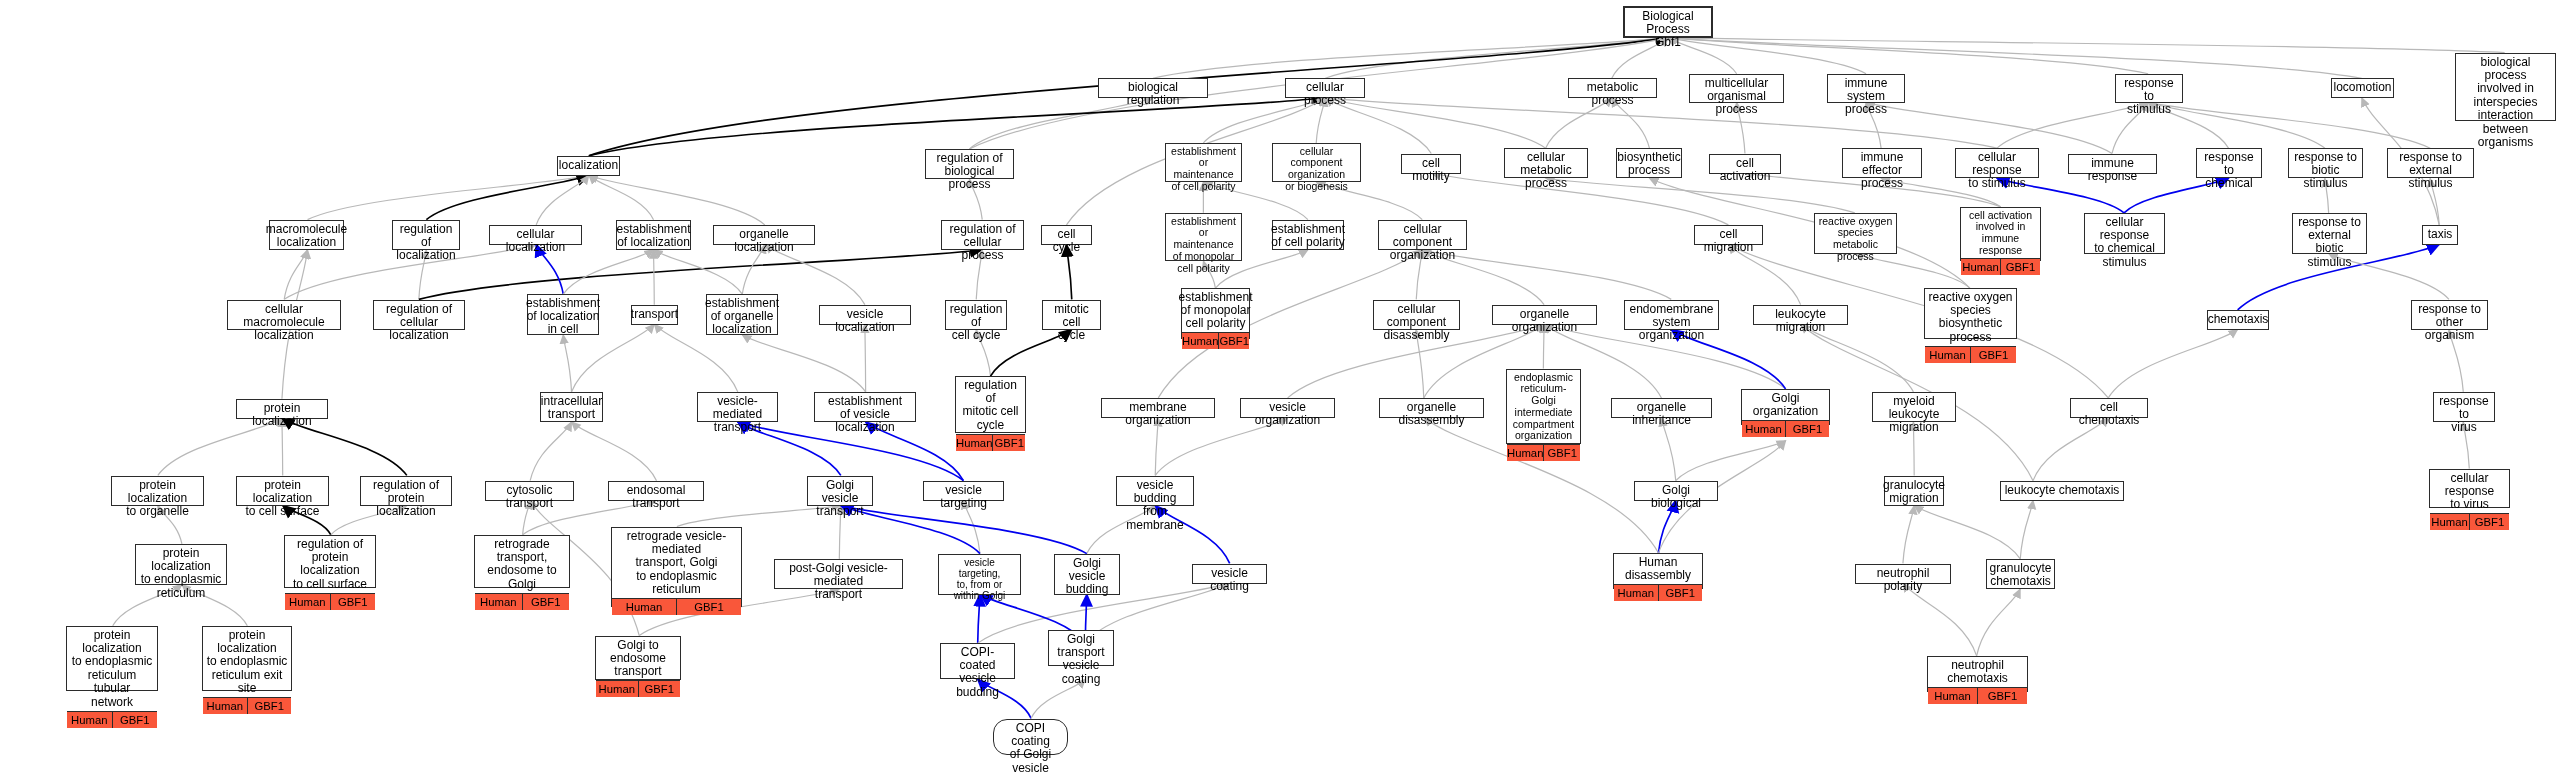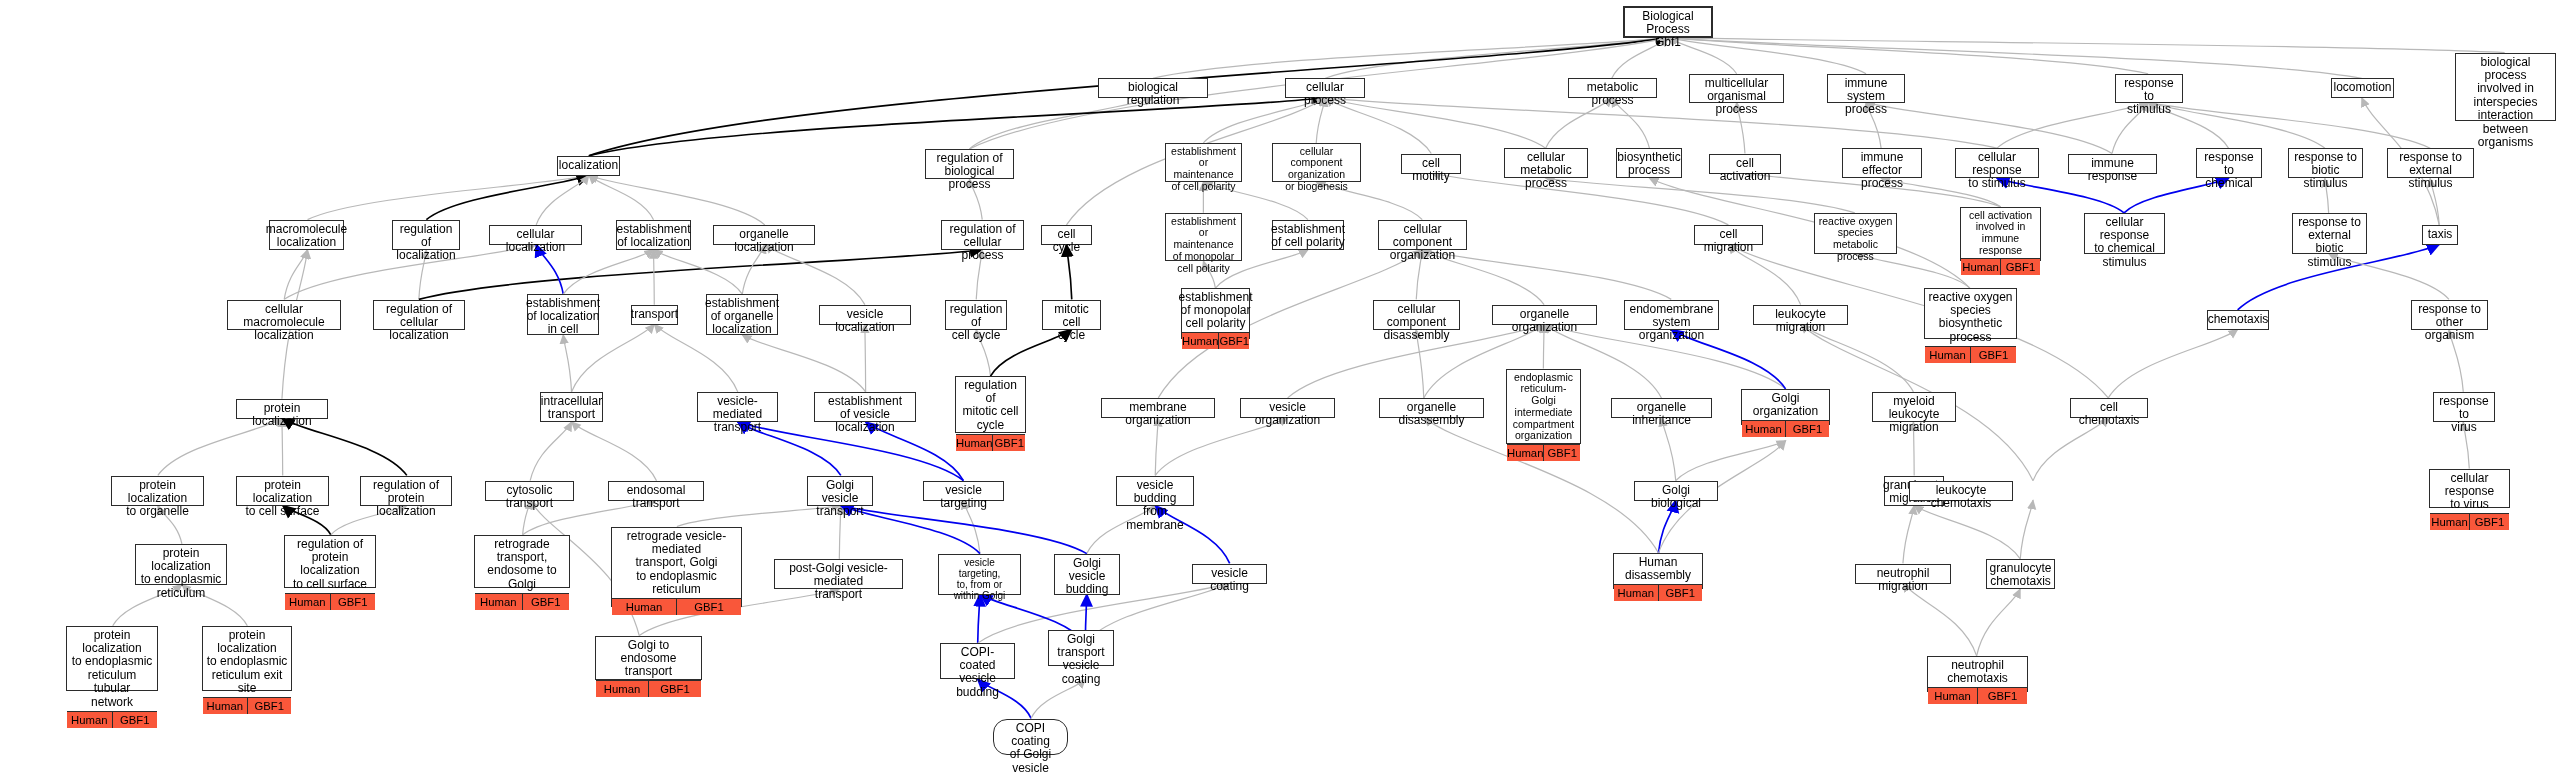--- a/index.html
+++ b/index.html
@@ -534,21 +534,21 @@
         <div class="label">vesicle budding
 from membrane</div>
       </div>
       <div class="node" style="left: 1634px; top: 481px; width: 84px; height: 19.6px;">
         <div class="label">Golgi biological</div>
       </div>
       <div class="node" style="left: 1884px; top: 476px; width: 60px; height: 30px;">
         <div class="label">granulocyte
 migration</div>
       </div>
-      <div class="node" style="left: 1909px; top: 481px; width: 104px; height: 19.6px;">
+      <div class="node" style="left: 2000px; top: 481px; width: 124px; height: 19.6px;">
         <div class="label">leukocyte chemotaxis</div>
       </div>
       <div class="node" style="left: 2429px; top: 469px; width: 81px; height: 39px;">
         <div class="label">cellular response
 to virus</div>
         <div class="annot">
           <div class="sp">Human</div>
           <div class="gene">GBF1</div>
         </div>
       </div>
@@ -602,21 +602,21 @@
         <div class="label">vesicle coating</div>
       </div>
       <div class="node" style="left: 1613px; top: 553px; width: 90px; height: 36px;">
         <div class="label">Human disassembly</div>
         <div class="annot">
           <div class="sp">Human</div>
           <div class="gene">GBF1</div>
         </div>
       </div>
       <div class="node" style="left: 1855px; top: 564px; width: 96px; height: 19.6px;">
-        <div class="label">neutrophil migration</div>
+        <div class="label">neutrophil polarity</div>
       </div>
       <div class="node" style="left: 1986px; top: 559px; width: 69px; height: 30px;">
         <div class="label">granulocyte
 chemotaxis</div>
       </div>
       <div class="node" style="left: 66px; top: 626px; width: 92px; height: 65px;">
         <div class="label">protein localization
 to endoplasmic
 reticulum tubular
 network</div>
@@ -628,21 +628,21 @@
       <div class="node" style="left: 202px; top: 626px; width: 90px; height: 65px;">
         <div class="label">protein localization
 to endoplasmic
 reticulum exit
 site</div>
         <div class="annot">
           <div class="sp">Human</div>
           <div class="gene">GBF1</div>
         </div>
       </div>
-      <div class="node" style="left: 595px; top: 636px; width: 107px; height: 44px;">
+      <div class="node" style="left: 595px; top: 636px; width: 86px; height: 44px;">
         <div class="label">Golgi to endosome
 transport</div>
         <div class="annot">
           <div class="sp">Human</div>
           <div class="gene">GBF1</div>
         </div>
       </div>
       <div class="node" style="left: 940px; top: 643px; width: 75px; height: 36px;">
         <div class="label">COPI-coated
 vesicle budding</div>

